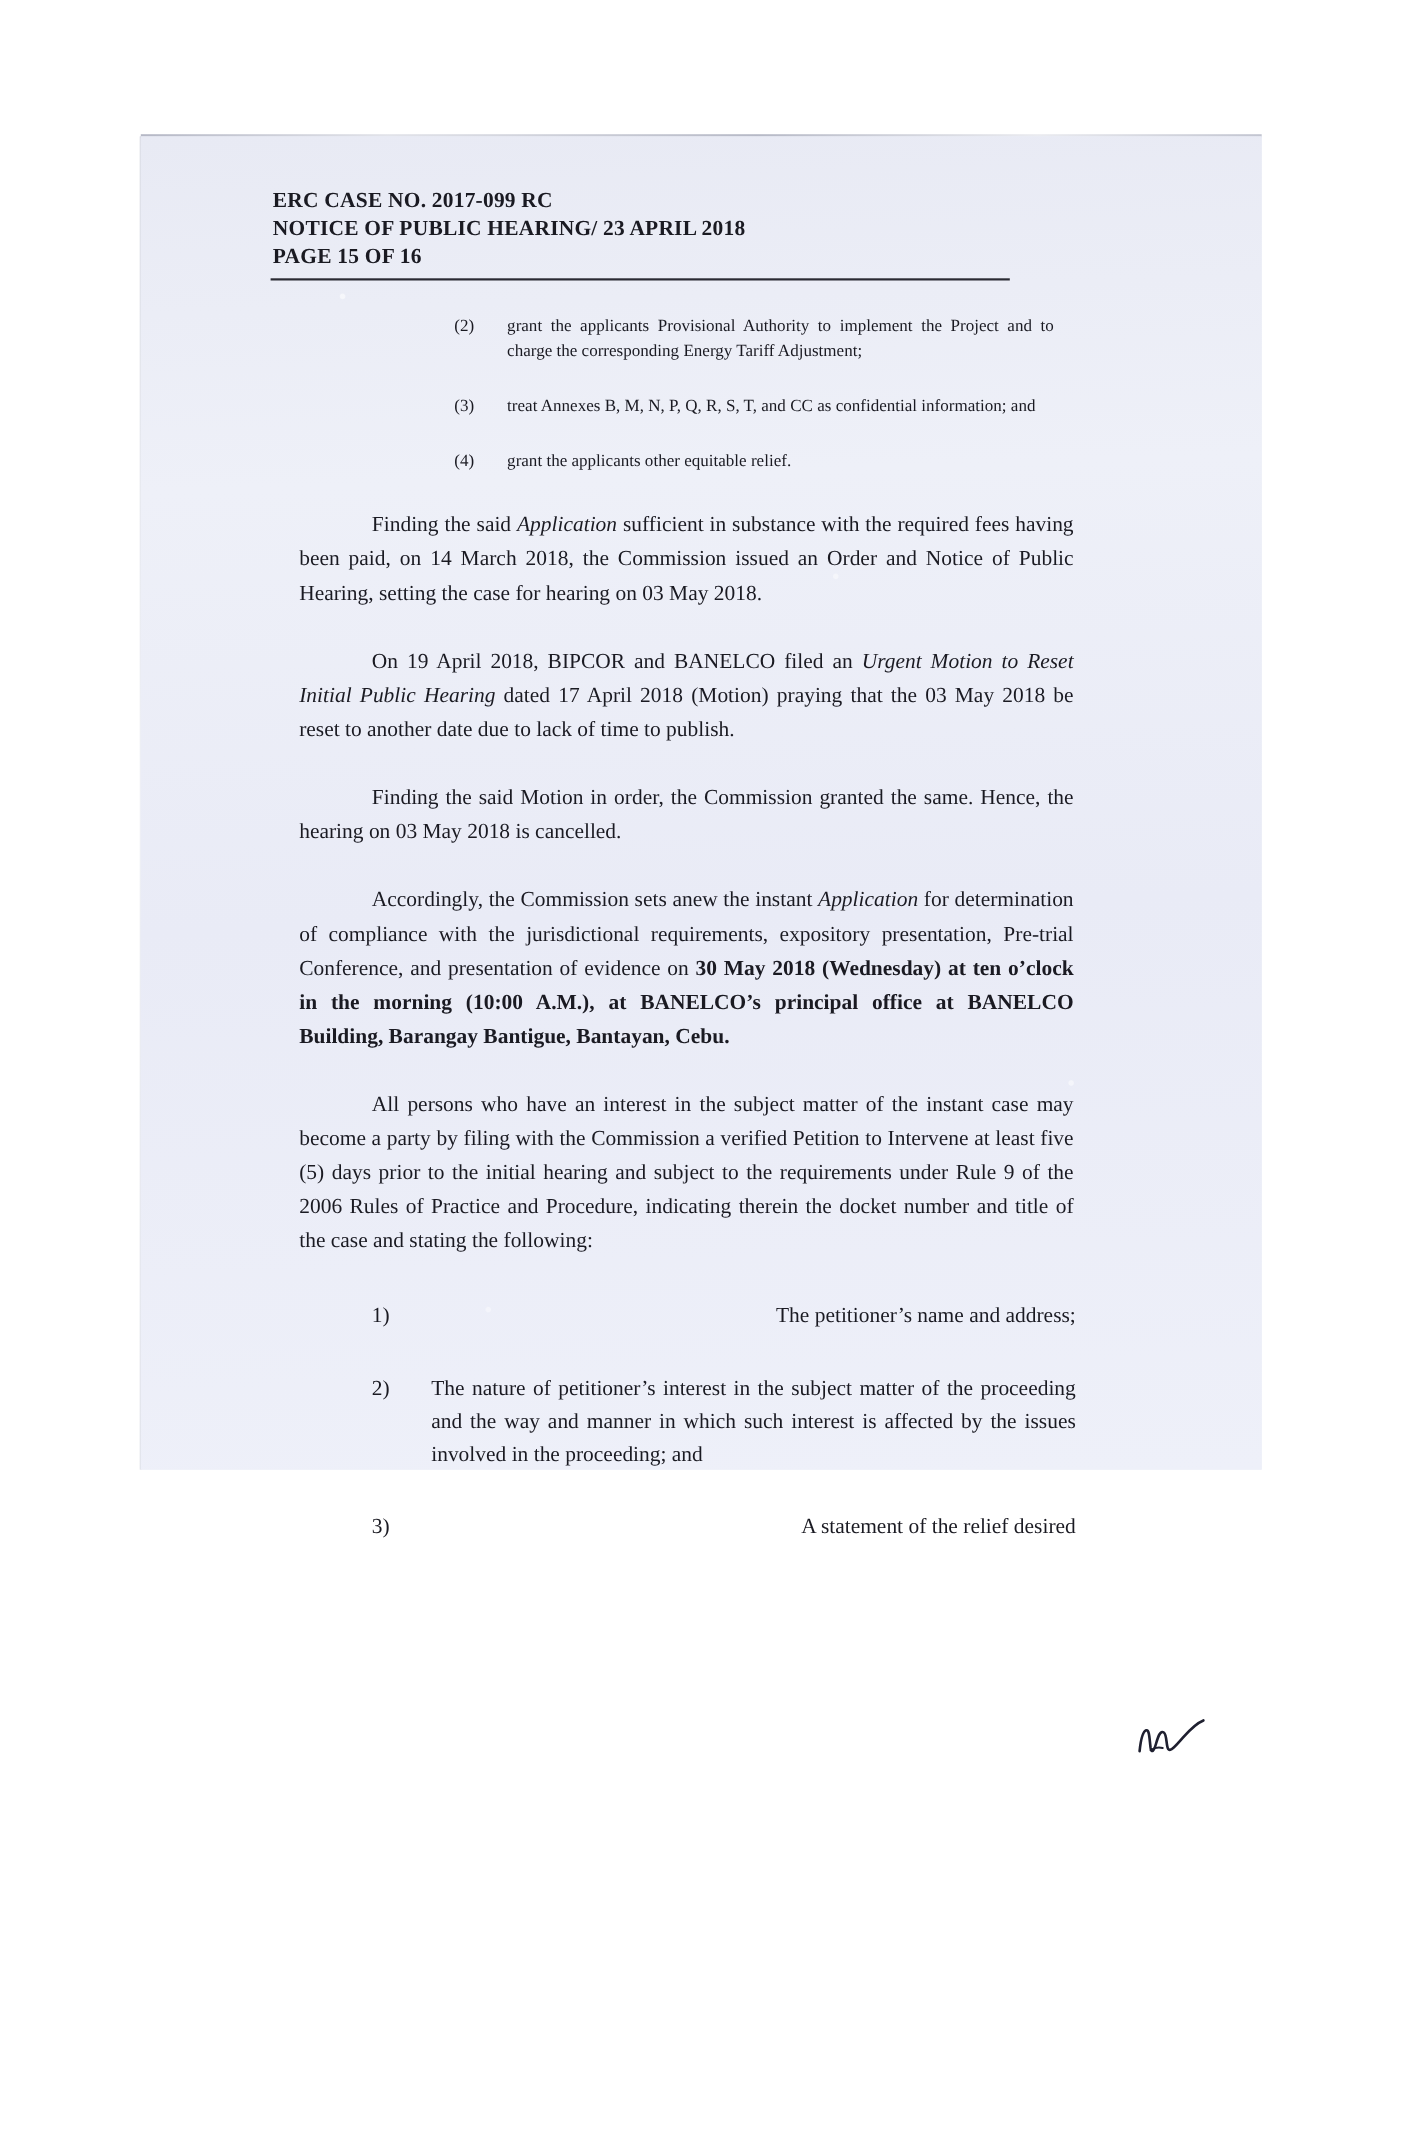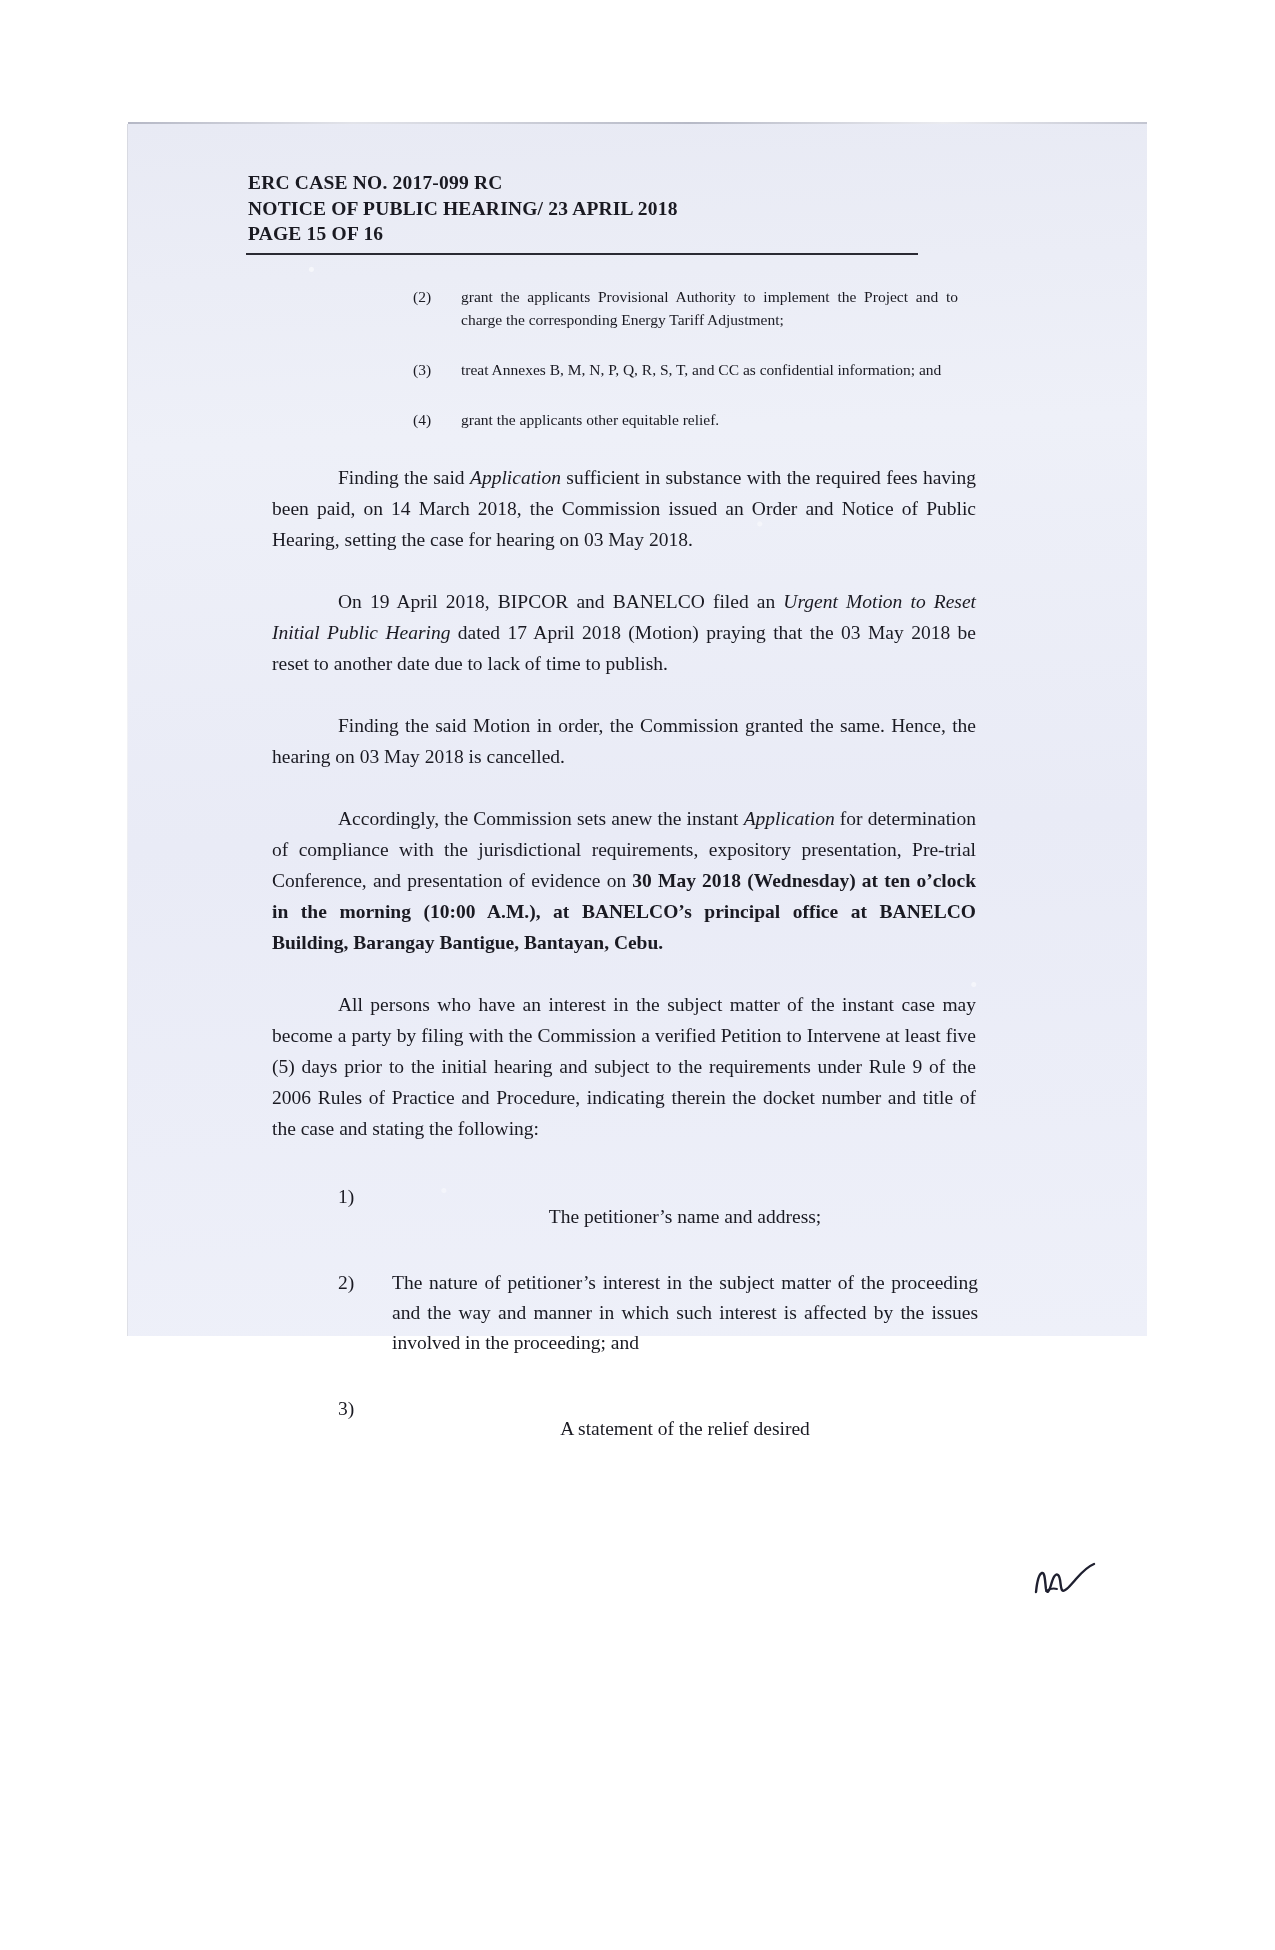--- a/index.html
+++ b/index.html
@@ -150,21 +150,21 @@
   }
   .numitem:last-child { margin-bottom: 0; }
   .numitem .marker {
     width: 54px;
     flex: 0 0 54px;
   }
   .numitem .body {
     flex: 1 1 auto;
     text-align: justify;
   }
-  .numitem .body.nojust { text-align: center; margin-top: 20px; }
+  .numitem .body.nojust { text-align: right; }
 
   
   .signature-mark {
     position: absolute;
     left: 1030px;
     top: 1556px;
     width: 70px;
     height: 46px;
   }
   .signature-mark svg { display: block; }

